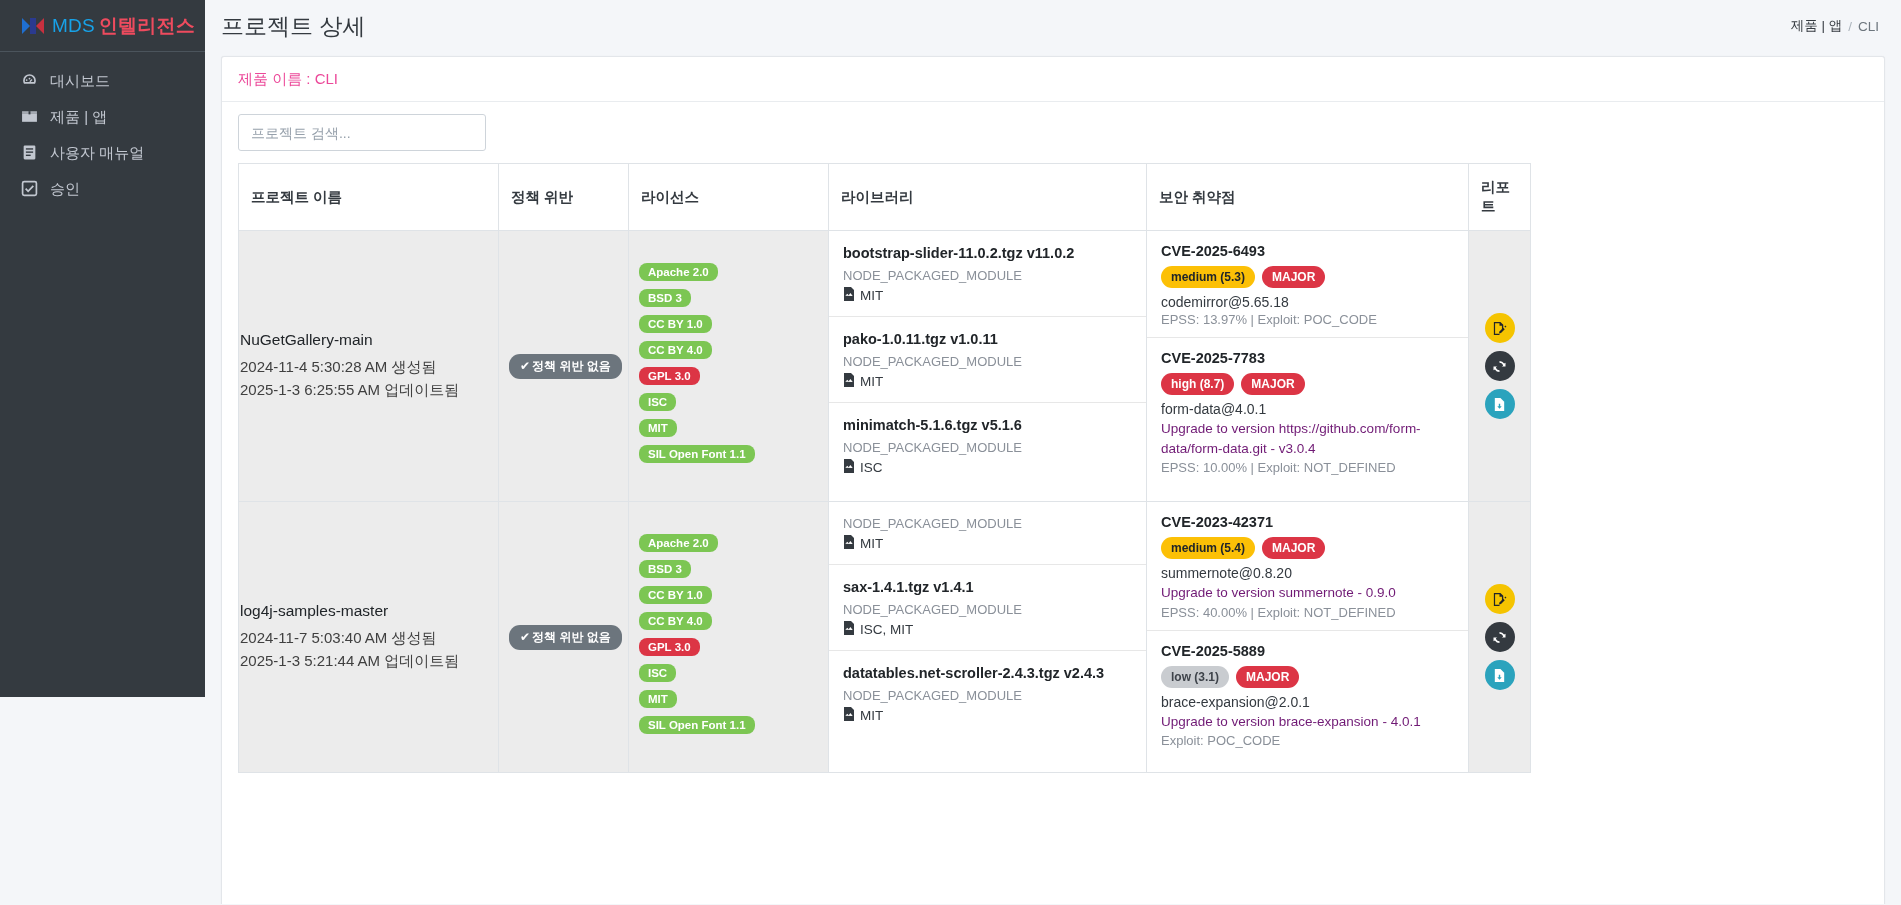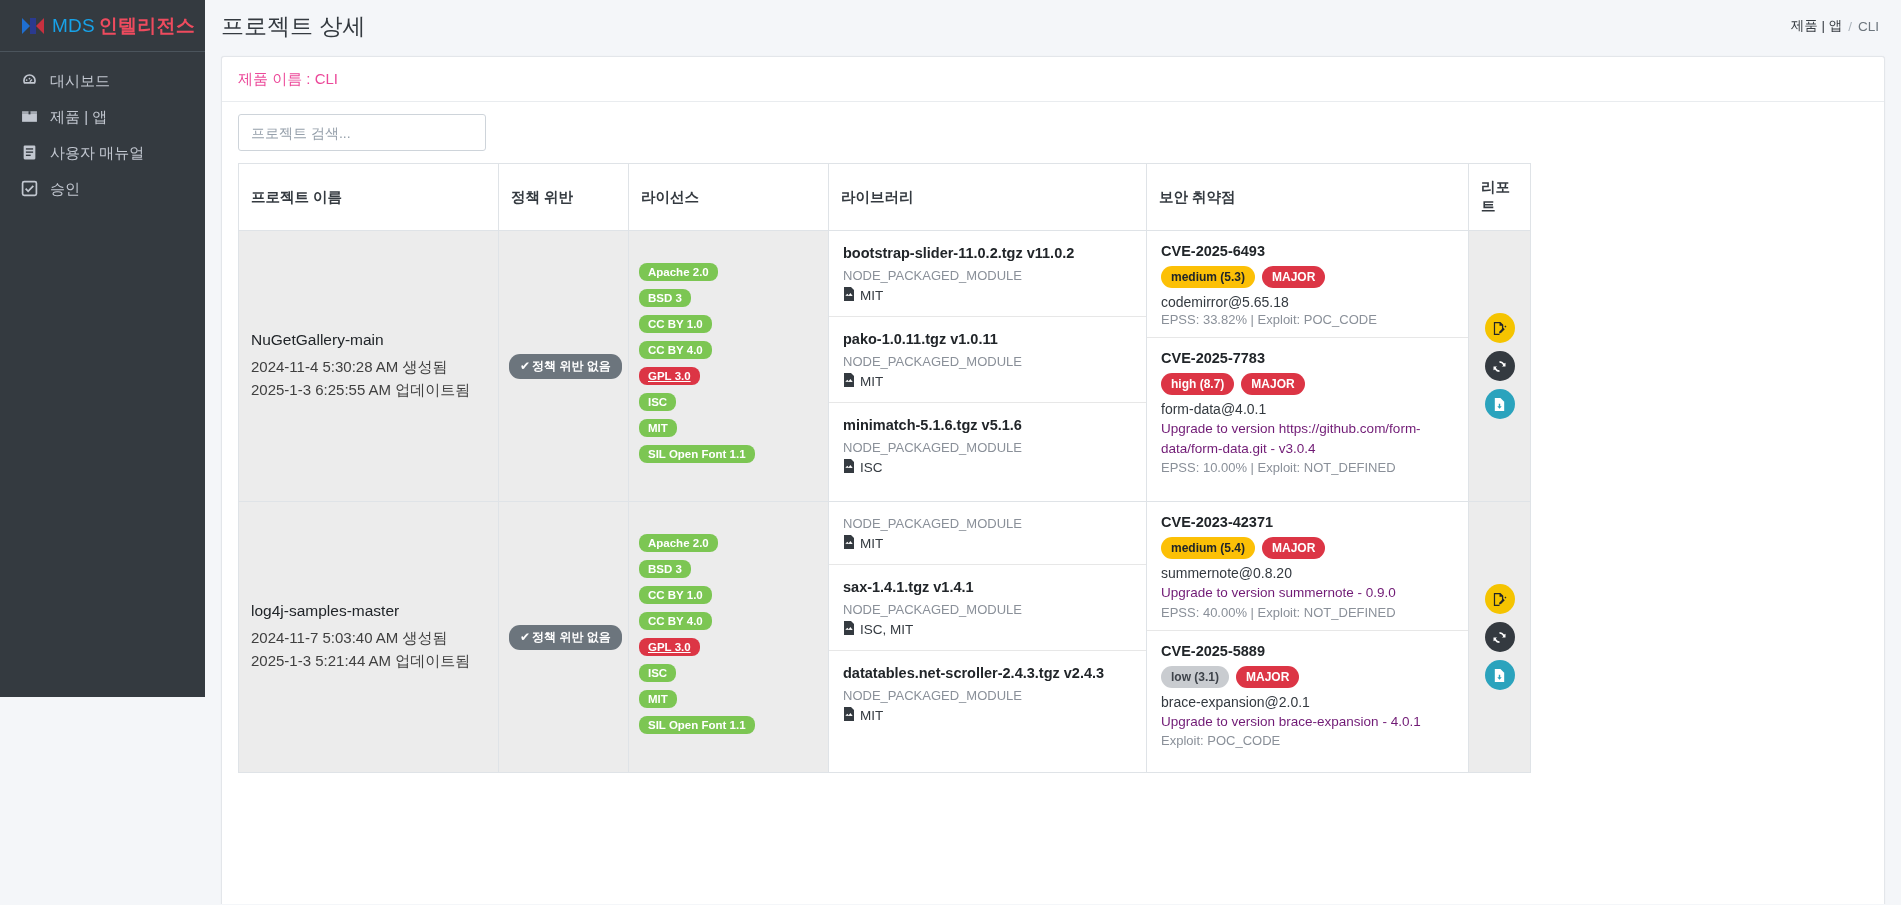--- a/index.html
+++ b/index.html
@@ -96,21 +96,21 @@
     padding: 0;
   }
   col.c-name  { width: 260px; }
   col.c-pol   { width: 130px; }
   col.c-lic   { width: 200px; }
   col.c-lib   { width: 318px; }
   col.c-vul   { width: 322px; }
   col.c-rep   { width: 62px; }
 
   
-  .proj-cell { padding: 14px 12px; }
+  .proj-cell { padding: 14px 1px; }
   .proj-name { font-size: 15.5px; color: #212529; margin-bottom: 6px; }
   .proj-meta { font-size: 15px; color: #404040; line-height: 1.55; }
 
   
   .pol-cell { padding: 14px 10px; text-align: left; }
   .badge-pol {
     display: inline-flex; align-items: center; gap: 2px;
     background: #6c757d; color: #fff;
     font-size: 12px; font-weight: 700;
     border-radius: 11px; padding: 4px 11px;
@@ -120,21 +120,21 @@
   
   .lic-cell { padding: 12px 10px; }
   .lic-badge {
     display: inline-block;
     font-size: 11.5px; font-weight: 700; color: #fff;
     border-radius: 8px; padding: 3px 9px;
     margin-bottom: 7px;
     white-space: nowrap;
   }
   .lic-ok   { background: #7cc653; }
-  .lic-bad  { background: #dc3545; text-decoration: underline; }
+  .lic-bad  { background: #dc3545; }
 
   
   .scrollpane {
     height: 270px;
     overflow-y: auto;
     background: #fff;
     margin: 0;
     border: 0;
   }
   .scrollpane::-webkit-scrollbar { width: 13px; }
@@ -352,21 +352,21 @@
               </td>
               <td>
                 <div class="scrollpane">
                   <div class="vul-item">
                     <div class="vul-cve">CVE-2025-6493</div>
                     <div class="vul-badges">
                       <span class="sev sev-medium">medium (5.3)</span>
                       <span class="sev sev-major">MAJOR</span>
                     </div>
                     <div class="vul-pkg">codemirror@5.65.18</div>
-                    <div class="vul-epss">EPSS: 33.82% | Exploit: POC_CODE</div>
+                    <div class="vul-epss">EPSS: 13.97% | Exploit: POC_CODE</div>
                   </div>
                   <div class="vul-item">
                     <div class="vul-cve">CVE-2025-7783</div>
                     <div class="vul-badges">
                       <span class="sev sev-high">high (8.7)</span>
                       <span class="sev sev-major">MAJOR</span>
                     </div>
                     <div class="vul-pkg">form-data@4.0.1</div>
                     <div class="vul-fix">Upgrade to version https://github.com/form-data/form-data.git - v3.0.4</div>
                     <div class="vul-epss">EPSS: 10.00% | Exploit: NOT_DEFINED</div>

